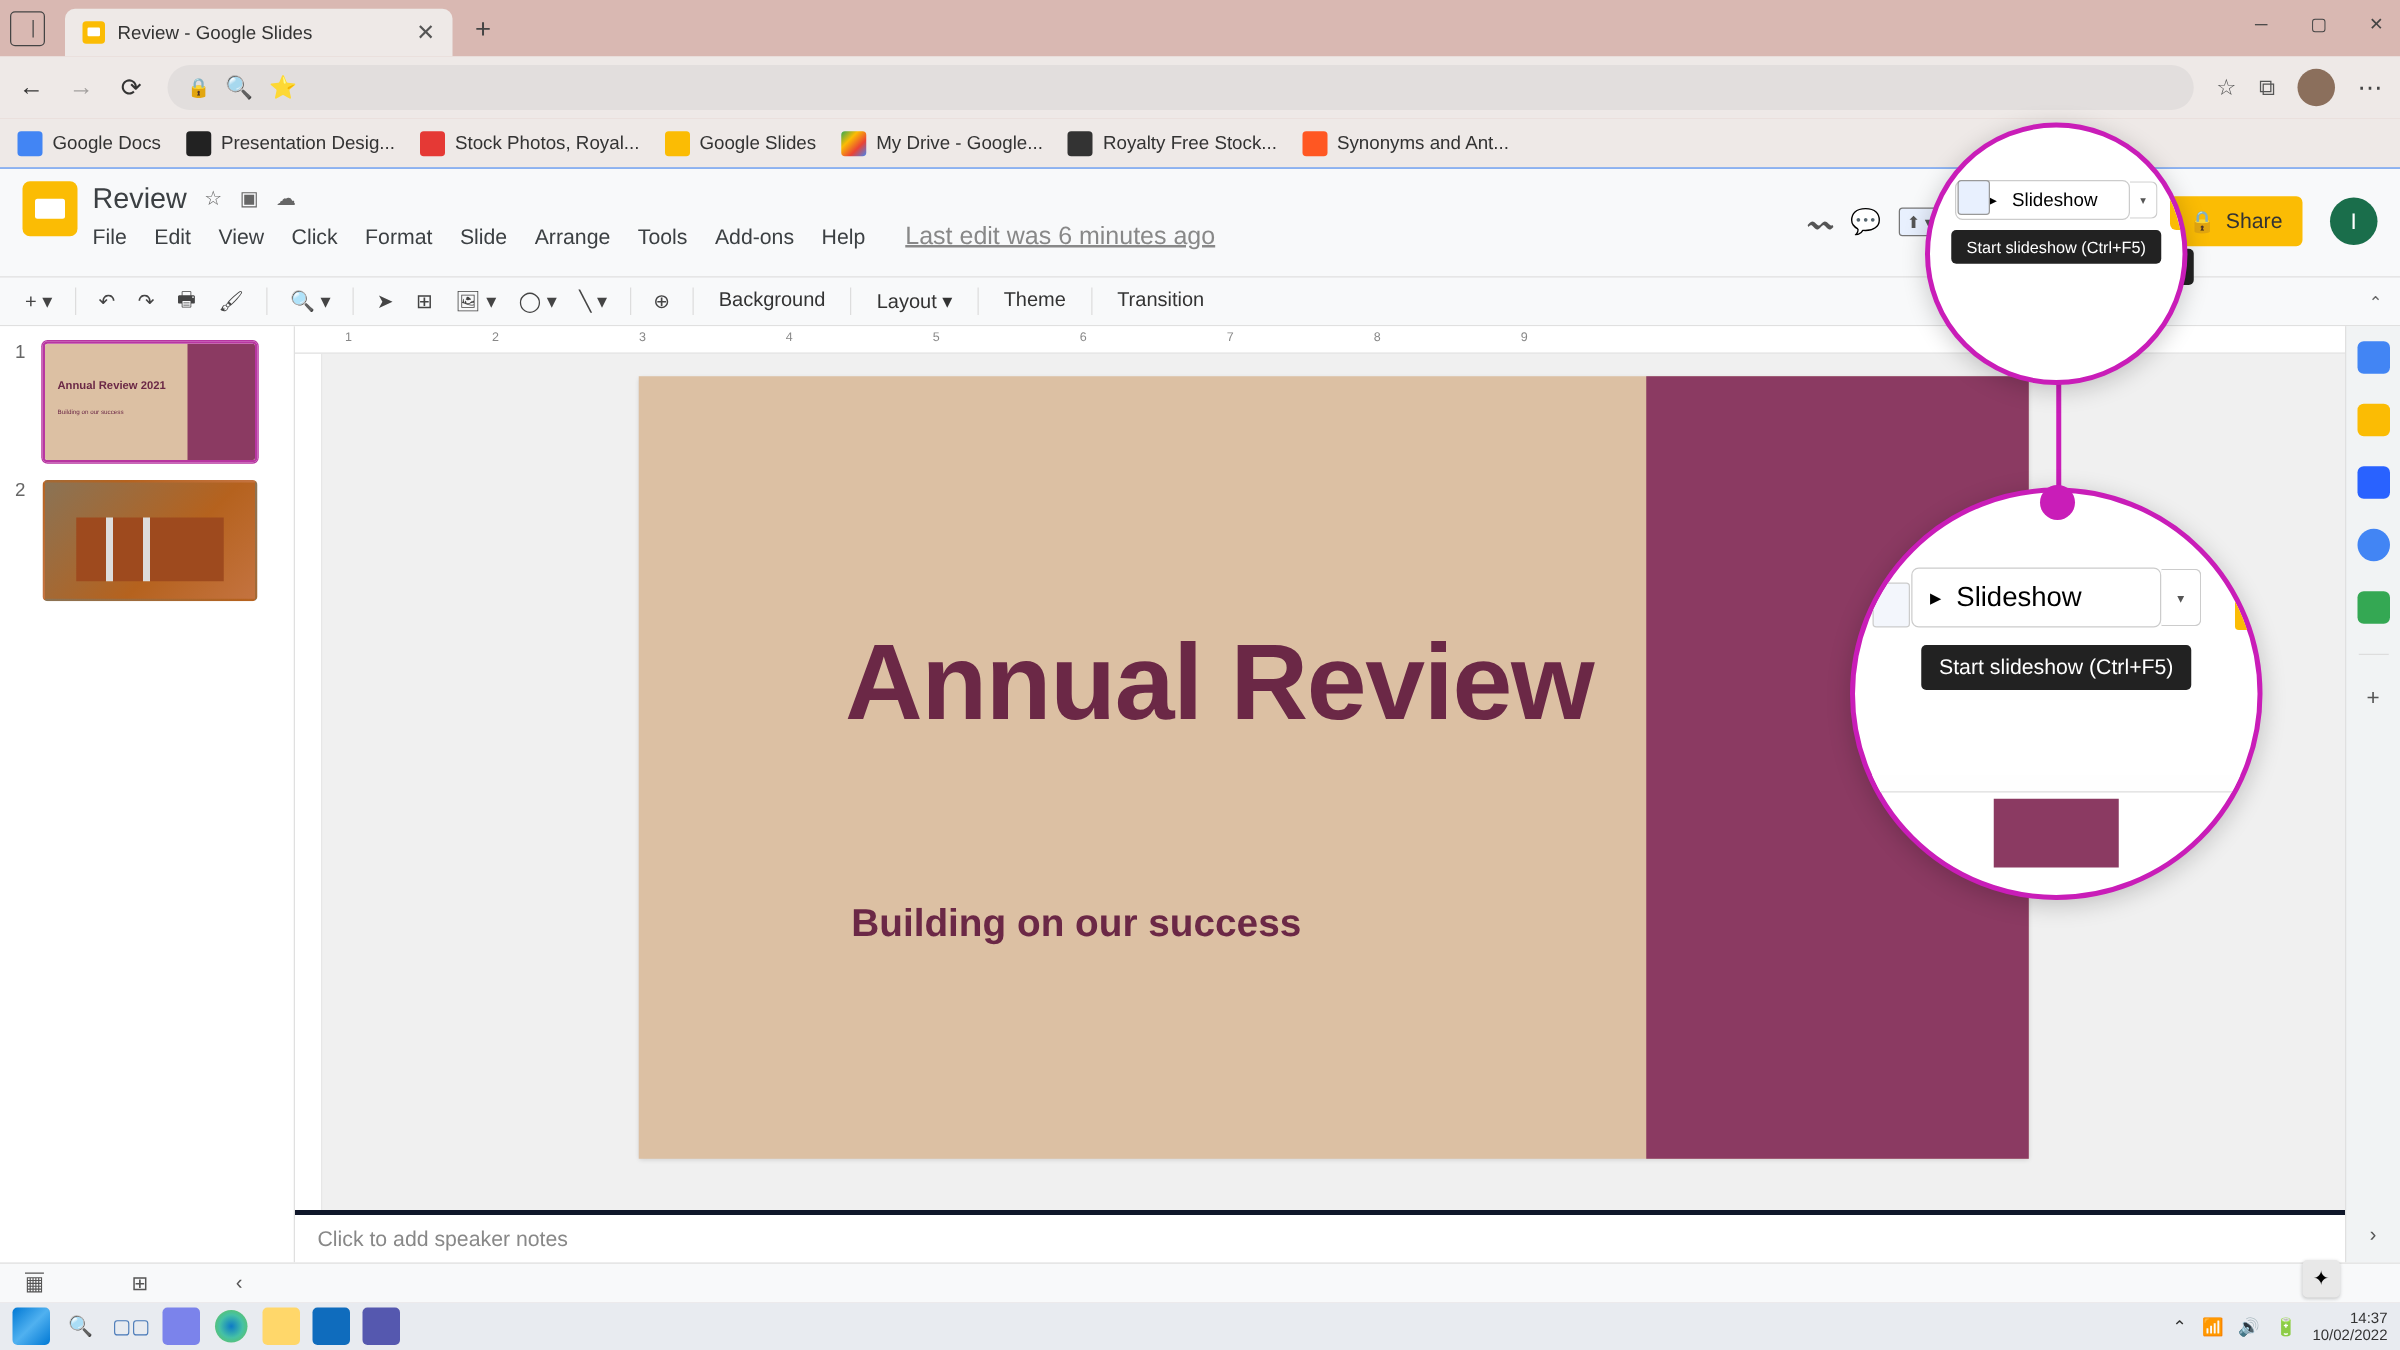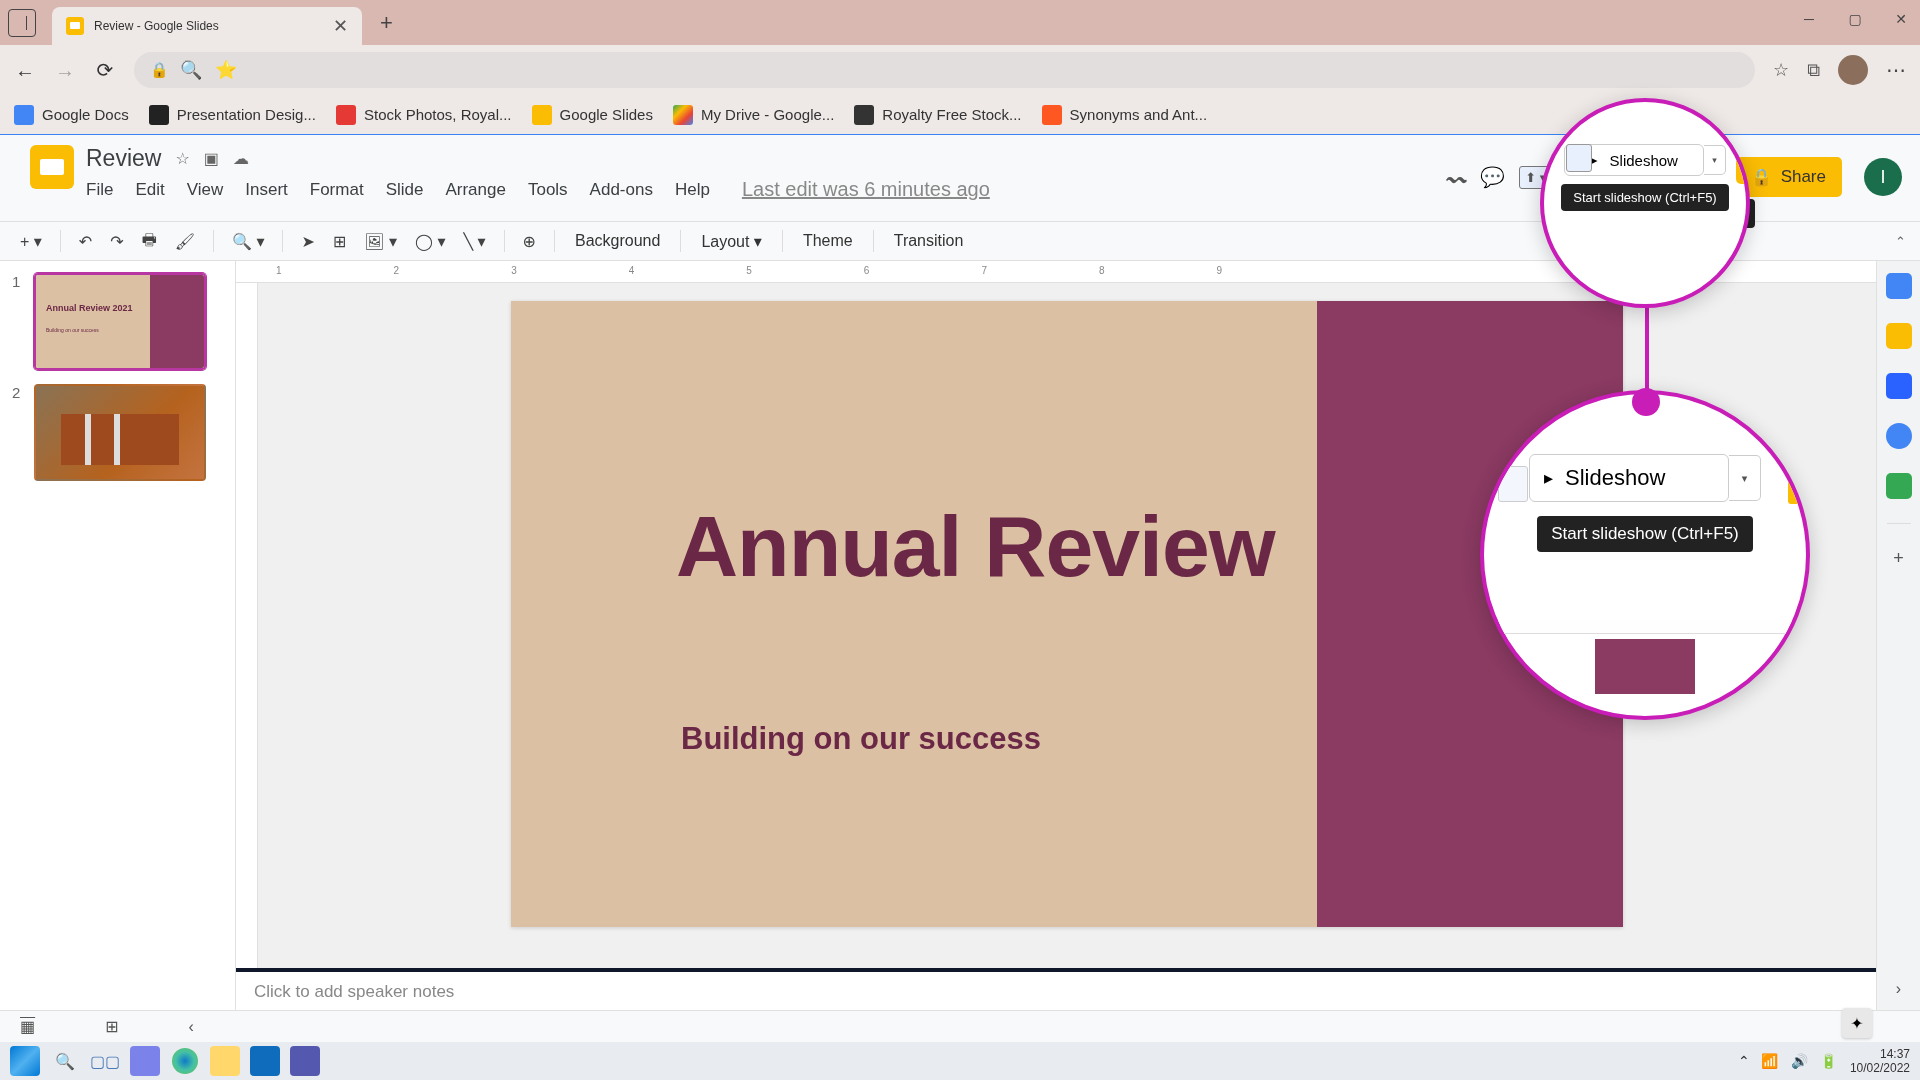--- a/index.html
+++ b/index.html
@@ -5,42 +5,42 @@
 * { margin: 0; padding: 0; box-sizing: border-box; font-family: Arial, sans-serif; }
 body { width: 1920px; height: 1080px; overflow: hidden; background: #d9b8b2; position: relative; }
 
 
 .browser-top { height: 45px; background: #d9b8b2; display: flex; align-items: center; padding: 0 8px; }
 .tab-manager-icon { width: 28px; height: 28px; border: 1.5px solid #444; border-radius: 4px; margin-right: 16px; display:flex; align-items:center; justify-content:center; }
 .tab-manager-icon::after { content: ''; width: 8px; height: 14px; border-right: 1.5px solid #444; }
 .browser-tab { height: 38px; background: #eee9e7; border-radius: 8px 8px 0 0; display: flex; align-items: center; padding: 0 14px; gap: 10px; margin-top: 7px; width: 310px; }
 .tab-favicon { width: 18px; height: 18px; background: #fbbc04; border-radius: 3px; position: relative; }
 .tab-favicon::after { content: ''; position: absolute; width: 10px; height: 7px; background: #fff; top: 5px; left: 4px; border-radius: 1px; }
-.tab-title { font-size: 12px; color: #333; flex: 1; }
+.tab-title { font-size: 15px; color: #333; flex: 1; }
 .tab-close { font-size: 18px; color: #555; cursor: pointer; }
 .new-tab { font-size: 22px; color: #444; margin-left: 18px; cursor: pointer; }
 .win-controls { position: absolute; right: 10px; top: 10px; display: flex; gap: 28px; }
 .win-btn { width: 18px; height: 18px; display:flex; align-items:center; justify-content:center; color:#444; font-size:14px; }
 
 .addr-bar { height: 50px; background: #eee9e7; display: flex; align-items: center; padding: 0 14px; gap: 18px; }
 .nav-icon { width: 22px; height: 22px; color: #333; display:flex; align-items:center; justify-content:center; font-size:20px; }
 .addr-field { flex: 1; height: 36px; background: #e2dedd; border-radius: 18px; display: flex; align-items: center; padding: 0 16px; gap: 12px; }
 .lock-icon { color: #777; font-size: 15px; }
 .url-text { font-size: 17px; color: #555; flex: 1; }
 .addr-icon { color: #555; font-size: 18px; }
 .avatar { width: 30px; height: 30px; border-radius: 50%; background: #8b6f5c; }
 .dots { font-size: 20px; color: #444; }
 
 .bookmarks { height: 40px; background: #eee9e7; display: flex; align-items: center; padding: 0 14px; gap: 20px; border-bottom: 1px solid #3b82f6; }
 .bookmark { display: flex; align-items: center; gap: 8px; font-size: 15px; color: #333; cursor: pointer; }
 .bm-icon { width: 20px; height: 20px; border-radius: 3px; }
 
 
 .app { height: calc(100% - 135px - 38px); background: #f8f9fa; position: relative; }
-.app-header { height: 86px; display: flex; align-items: flex-start; padding: 10px 18px 0; margin-left: 12px; }
+.app-header { height: 86px; display: flex; align-items: flex-start; padding: 10px 18px 0; }
 .slides-logo { width: 44px; height: 44px; background: #fbbc04; border-radius: 6px; margin-right: 12px; position:relative; }
 .slides-logo::after { content:''; position:absolute; width: 24px; height: 16px; background:#fff; top:14px; left:10px; border-radius:2px; }
 .doc-area { flex: 1; display: flex; flex-direction: column; gap: 6px; }
 .doc-title-row { display: flex; align-items: center; gap: 14px; }
 .doc-title { font-size: 23px; color: #3c4043; }
 .star-icon, .folder-icon, .cloud-icon { font-size: 16px; color: #666; cursor:pointer; }
 .menu-row { display: flex; align-items: center; gap: 22px; font-size: 17px; color: #3c4043; }
 .menu-item { cursor: pointer; }
 .last-edit { color: #888; text-decoration: underline; margin-left: 10px; font-size: 20px; }
 .header-actions { display: flex; align-items: center; gap: 14px; margin-top: 12px; }
@@ -204,21 +204,21 @@
       <div class="doc-title-row">
         <span class="doc-title">Review</span>
         <span class="star-icon">☆</span>
         <span class="folder-icon">▣</span>
         <span class="cloud-icon">☁</span>
       </div>
       <div class="menu-row">
         <span class="menu-item">File</span>
         <span class="menu-item">Edit</span>
         <span class="menu-item">View</span>
-        <span class="menu-item">Insert</span>
+        <span class="menu-item">Click</span>
         <span class="menu-item">Format</span>
         <span class="menu-item">Slide</span>
         <span class="menu-item">Arrange</span>
         <span class="menu-item">Tools</span>
         <span class="menu-item">Add-ons</span>
         <span class="menu-item">Help</span>
         <span class="last-edit">Last edit was 6 minutes ago</span>
       </div>
     </div>
     <div class="header-actions">

